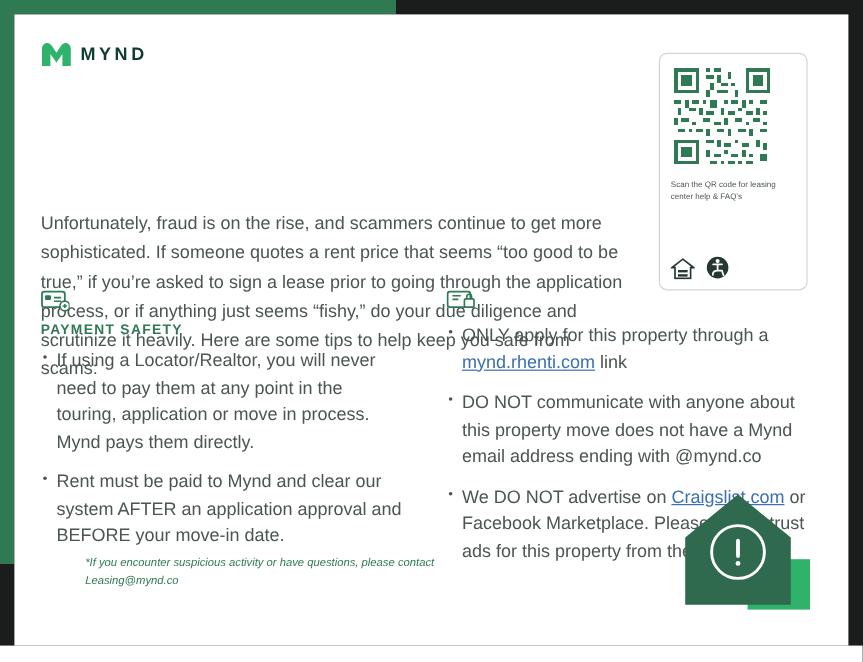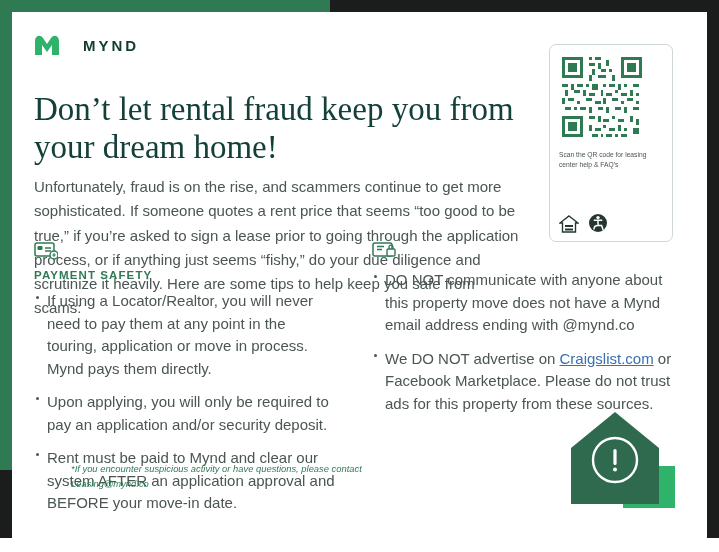--- a/index.html
+++ b/index.html
@@ -44,21 +44,21 @@
     left: 12px; top: 12px;
     width: 695px; height: 526px;
     background: #ffffff;
   }
   
   .logo {
     position: absolute;
     left: 22px; top: 22px;
     display: flex;
     align-items: center;
-    gap: 23px;
+    gap: 7px;
   }
   .logo-mark { width: 26px; height: 22px; display: block; }
   .logo-text {
     font-size: 15px;
     letter-spacing: 3px;
     font-weight: bold;
     color: #0f3b32;
   }
   
   .headline {
@@ -182,21 +182,20 @@
 
     <div class="logo">
       <span>
         <svg class="logo-mark" viewBox="0 0 26 22">
           <path d="M1 21 L1 7 C1 2 6 0 9 4 L13 10 L17 4 C20 0 25 2 25 7 L25 21 L18 21 L18 11 L13 18 L8 11 L8 21 Z" fill="#2fb36b"></path>
         </svg>
       </span>
       <span class="logo-text">MYND</span>
     </div>
 
-    <h1 class="headline">Don’t let rental fraud keep you from your dream home!</h1>
 
     <p class="intro">Unfortunately, fraud is on the rise, and scammers continue to get more sophisticated. If someone quotes a rent price that seems “too good to be true,” if you’re asked to sign a lease prior to going through the application process, or if anything just seems “fishy,”  do your due diligence and scrutinize it heavily. Here are some tips to help keep you safe from scams:</p>
 
     <div class="qr-card">
       <span>
         <svg class="qr-box" viewBox="0 0 29 29" shape-rendering="crispEdges">
           <rect width="29" height="29" fill="#ffffff"></rect>
           <g fill="#2f7a53">
             <rect x="1" y="1" width="7" height="7"></rect>
               <rect x="2" y="2" width="5" height="5" fill="#fff"></rect>
@@ -304,36 +303,38 @@
           <rect x="1" y="3" width="19" height="13" rx="2" fill="none" stroke="#2f7a53" stroke-width="1.5"></rect>
           <rect x="3.5" y="6" width="5" height="4" rx="1" fill="#2f7a53"></rect>
           <path d="M11 8 h6 M11 11 h6" stroke="#2f7a53" stroke-width="1.3"></path>
           <circle cx="20" cy="15" r="4" fill="#fff" stroke="#2f7a53" stroke-width="1.4"></circle>
           <path d="M18.3 15 h3.4 M20 13.3 v3.4" stroke="#2f7a53" stroke-width="1.2"></path>
         </svg>
       </div>
       <h2 class="sec-title">PAYMENT SAFETY</h2>
       <ul class="tips">
         <li>If using a Locator/Realtor, you will never need to pay them at any point in the touring, application or move in process. Mynd pays them directly.</li>
-        <li>Upon applying, you will only be required to pay an application and/or security deposit.</li>
         <li>Rent must be paid to Mynd and clear our system AFTER an application approval and BEFORE your move-in date.</li>
       </ul>
     </div>
 
     <div class="col-right">
       <div class="sec-icon">
         <svg width="24" height="20" viewBox="0 0 24 20">
           <rect x="1" y="3" width="19" height="13" rx="2" fill="none" stroke="#2f7a53" stroke-width="1.5"></rect>
           <path d="M5 6.5 h7 M5 9.5 h5" stroke="#2f7a53" stroke-width="1.3"></path>
           <rect x="15" y="9" width="8" height="7" rx="1.2" fill="#fff" stroke="#2f7a53" stroke-width="1.4"></rect>
           <path d="M17 9 v-1.8 a2 2 0 0 1 4 0 V9" fill="none" stroke="#2f7a53" stroke-width="1.3"></path>
         </svg>
       </div>
       <ul class="tips">
         <li>
+          <span>ONLY apply for this property through a </span><a href="#">mynd.rhenti.com</a><span> link</span>
+        </li>
+        <li>
           <span>DO NOT communicate with anyone about this property move does not have a Mynd email address ending with @mynd.co</span>
         </li>
         <li>
           <span>We DO NOT advertise on </span><a href="#">Craigslist.com</a><span> or Facebook Marketplace. Please do not trust ads for this property from these sources.</span>
         </li>
       </ul>
     </div>
 
     <div class="footnote">*If you encounter suspicious activity or have questions, please contact Leasing@mynd.co</div>
 

